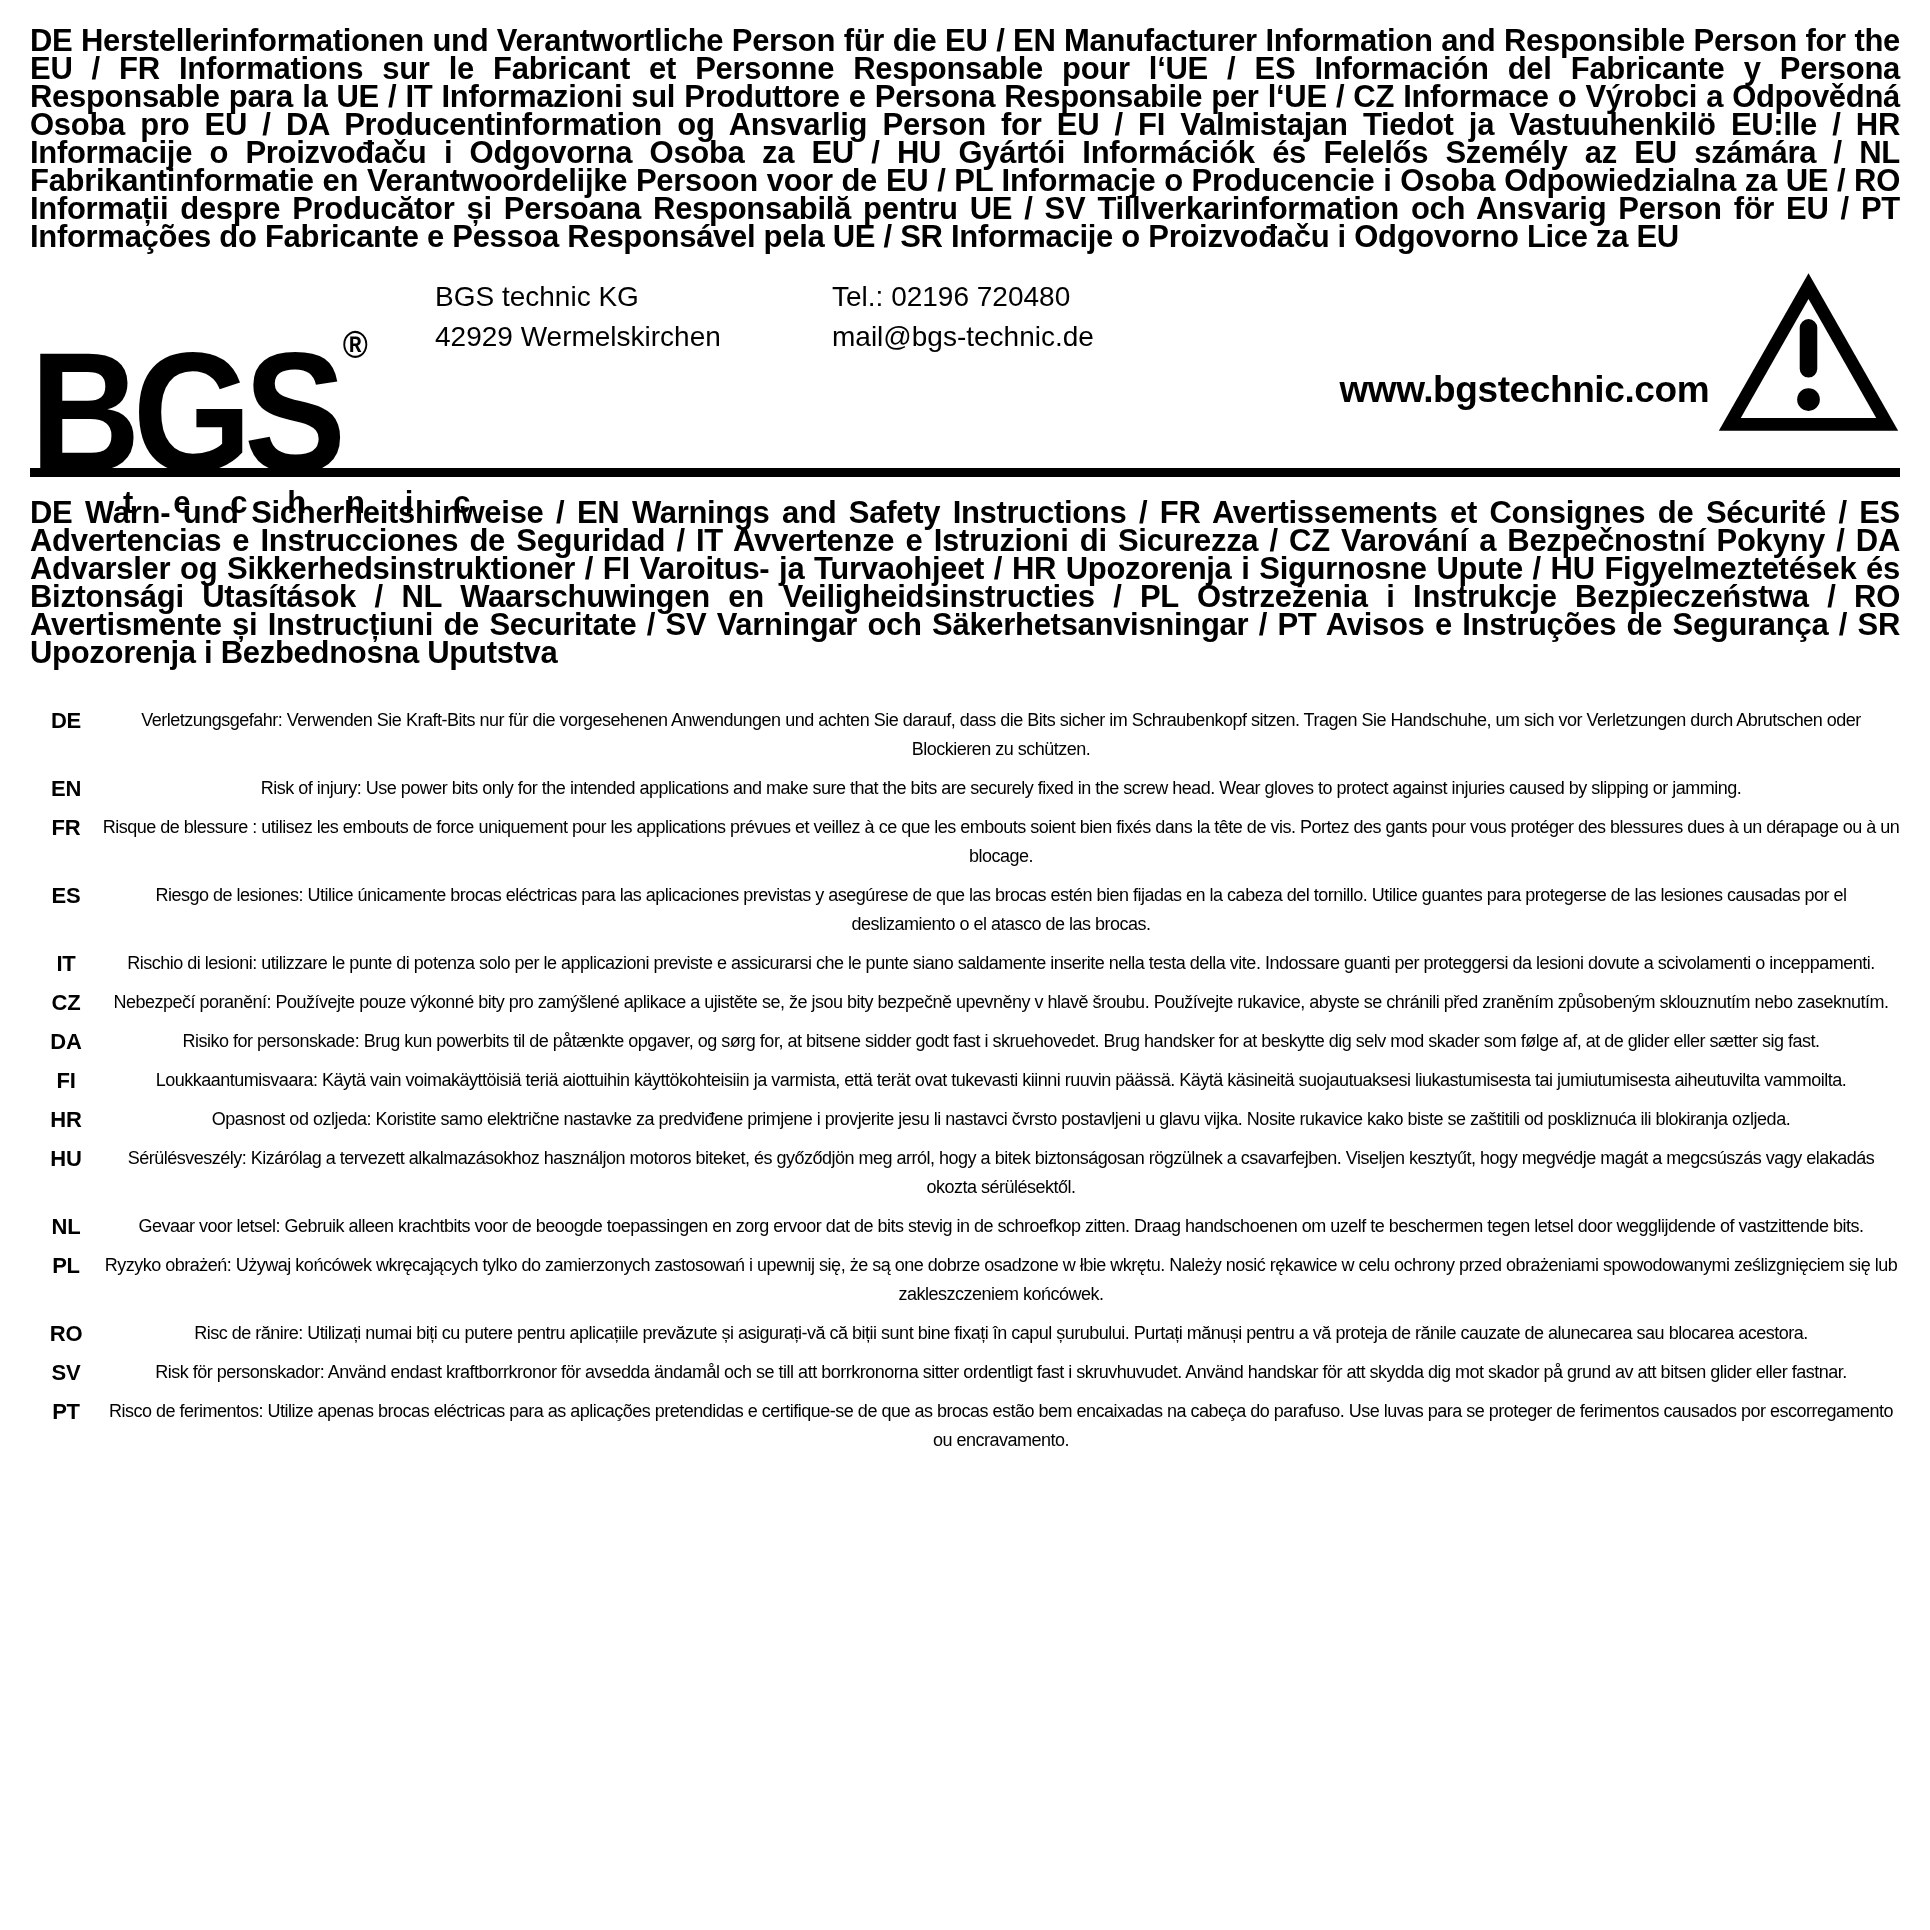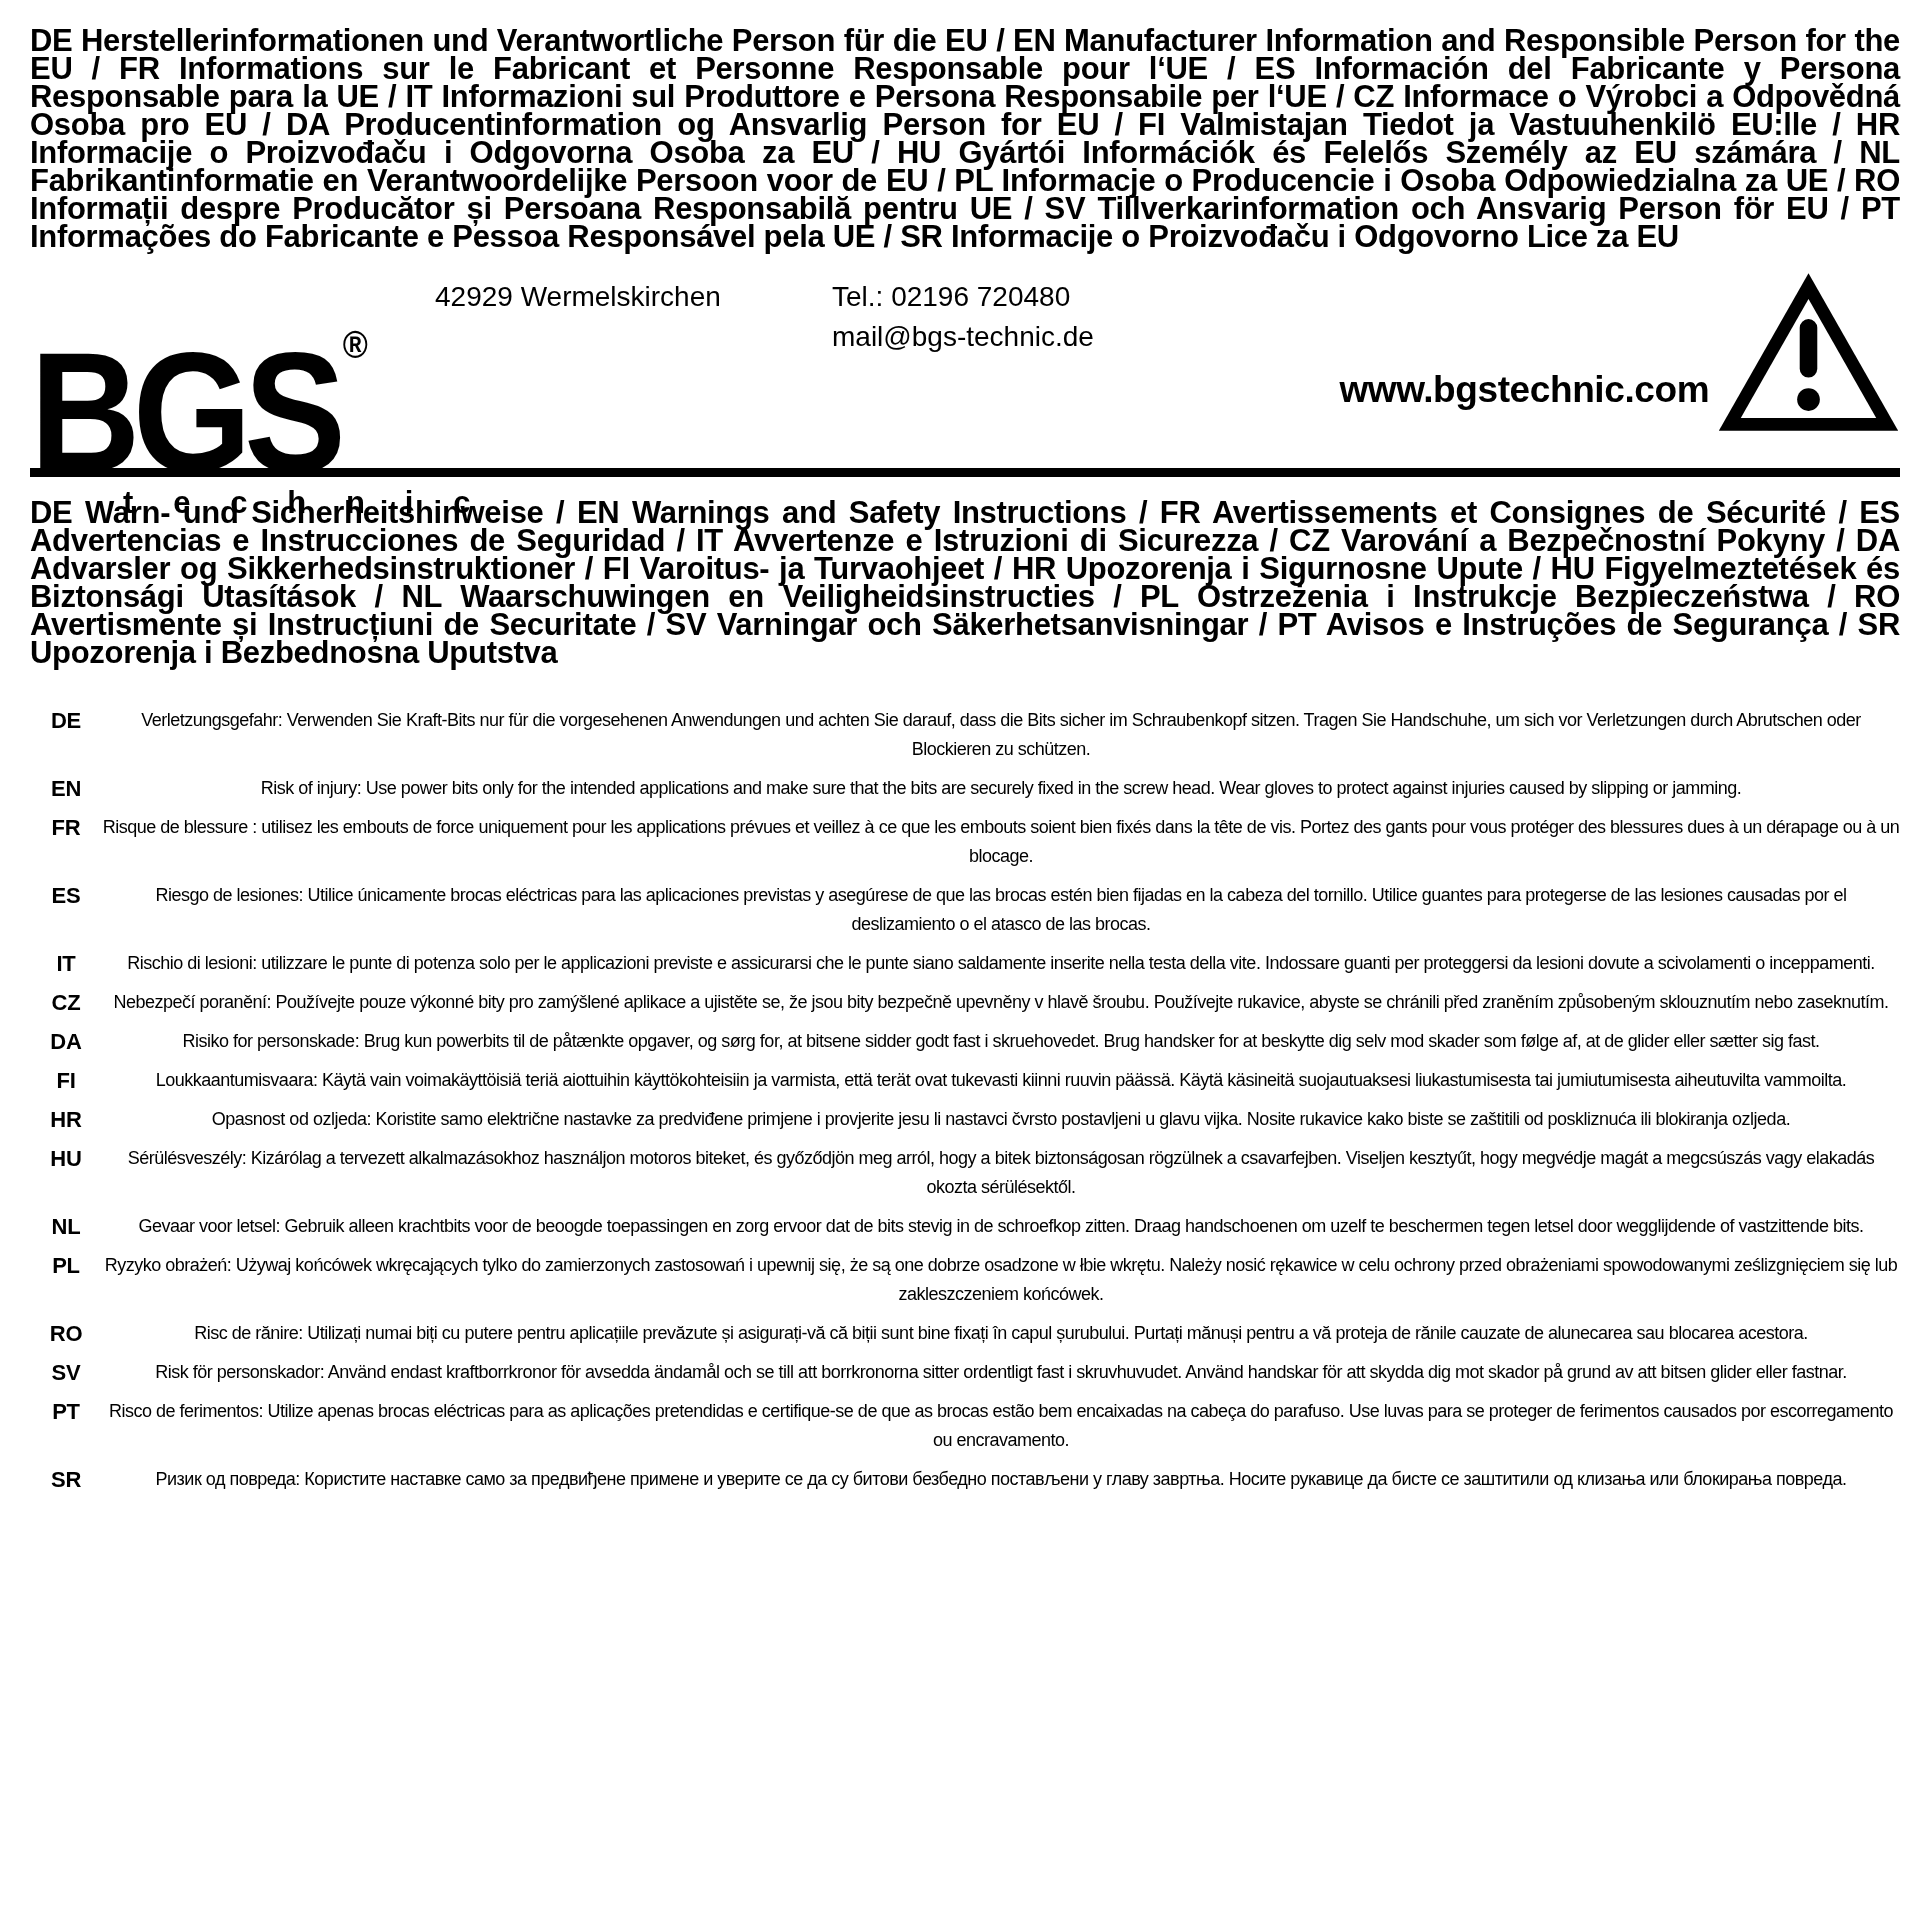--- a/index.html
+++ b/index.html
@@ -109,20 +109,21 @@
   <p class="bold-para">DE Herstellerinformationen und Verantwortliche Person für die EU  /  EN Manufacturer Information and Responsible Person for the EU  /  FR Informations sur le Fabricant et Personne Responsable pour l‘UE  /  ES Información del Fabricante y Persona Responsable para la UE  /  IT Informazioni sul Produttore e Persona Responsabile per l‘UE  /  CZ Informace o Výrobci a Odpovědná Osoba pro EU  /  DA Producentinformation og Ansvarlig Person for EU  /  FI Valmistajan Tiedot ja Vastuuhenkilö EU:lle  /  HR Informacije o Proizvođaču i Odgovorna Osoba za EU  /  HU Gyártói Információk és Felelős Személy az EU számára  /  NL Fabrikantinformatie en Verantwoordelijke Persoon voor de EU  /  PL Informacje o Producencie i Osoba Odpowiedzialna za UE  /  RO Informații despre Producător și Persoana Responsabilă pentru UE  /  SV Tillverkarinformation och Ansvarig Person för EU  /  PT Informações do Fabricante e Pessoa Responsável pela UE  /  SR Informacije o Proizvođaču i Odgovorno Lice za EU</p>
 
   <div class="brand-row">
 
     <div class="logo">
       <div class="logo-main"><span>BGS</span><span class="logo-reg">®</span></div>
       <div class="logo-sub">t e c h n i c</div>
     </div>
 
     <div class="addr">
+      <div>BGS technic KG</div>
       <div>42929 Wermelskirchen</div>
     </div>
 
     <div class="contact">
       <div>Tel.: 02196 720480</div>
       <div>mail@bgs-technic.de</div>
     </div>
 
     <div class="website">www.bgstechnic.com</div>
 
@@ -210,20 +211,16 @@
   <div class="warning-row">
     <span class="code">SV</span>
     <span class="text">Risk för personskador: Använd endast kraftborrkronor för avsedda ändamål och se till att borrkronorna sitter ordentligt fast i skruvhuvudet. Använd handskar för att skydda dig mot skador på grund av att bitsen glider eller fastnar.</span>
   </div>
 
   <div class="warning-row">
     <span class="code">PT</span>
     <span class="text">Risco de ferimentos: Utilize apenas brocas eléctricas para as aplicações pretendidas e certifique-se de que as brocas estão bem encaixadas na cabeça do parafuso. Use luvas para se proteger de ferimentos causados por escorregamento ou encravamento.</span>
   </div>
 
-  <div class="warning-row">
-    <span class="code">SR</span>
-    <span class="text">Ризик од повреда: Користите наставке само за предвиђене примене и уверите се да су битови безбедно постављени у главу завртња. Носите рукавице да бисте се заштитили од клизања или блокирања повреда.</span>
-  </div>
 </div>
 
 </div>
 
 
 </body></html>

